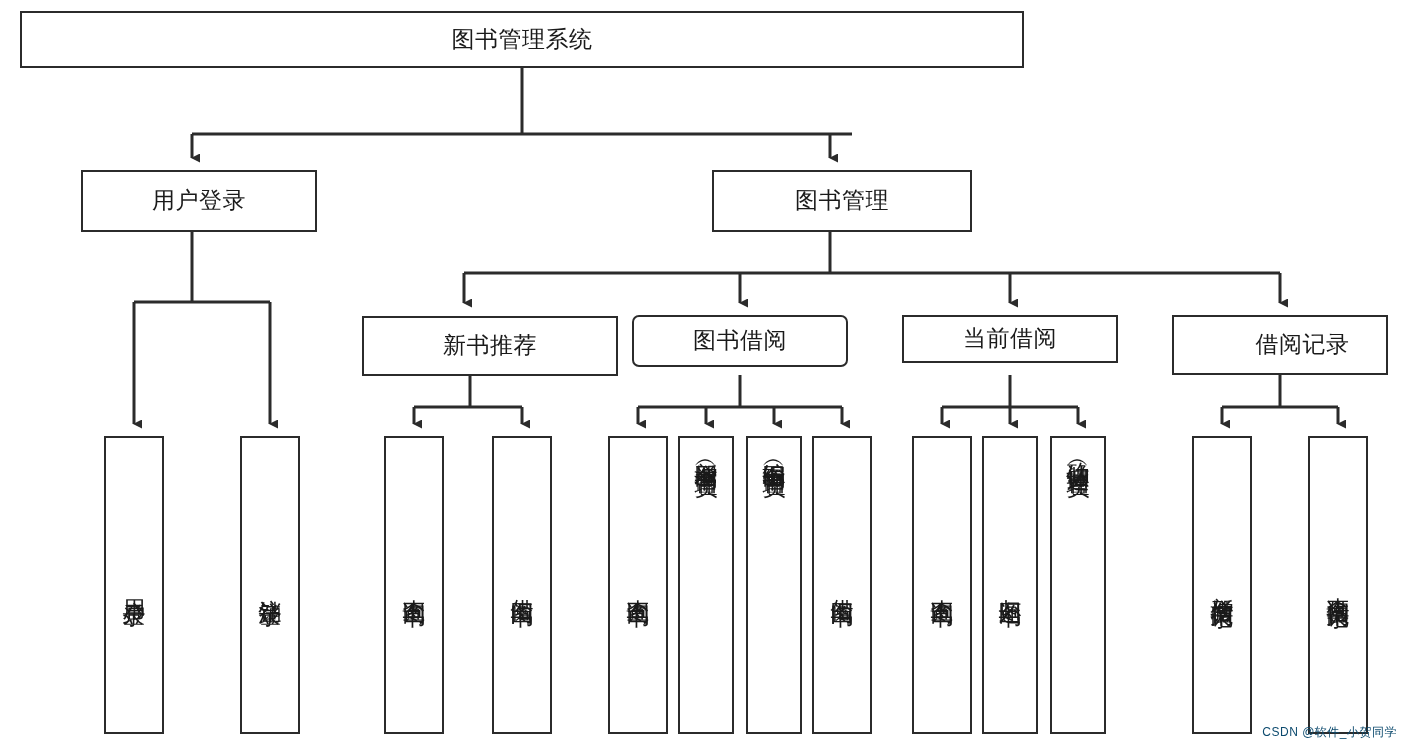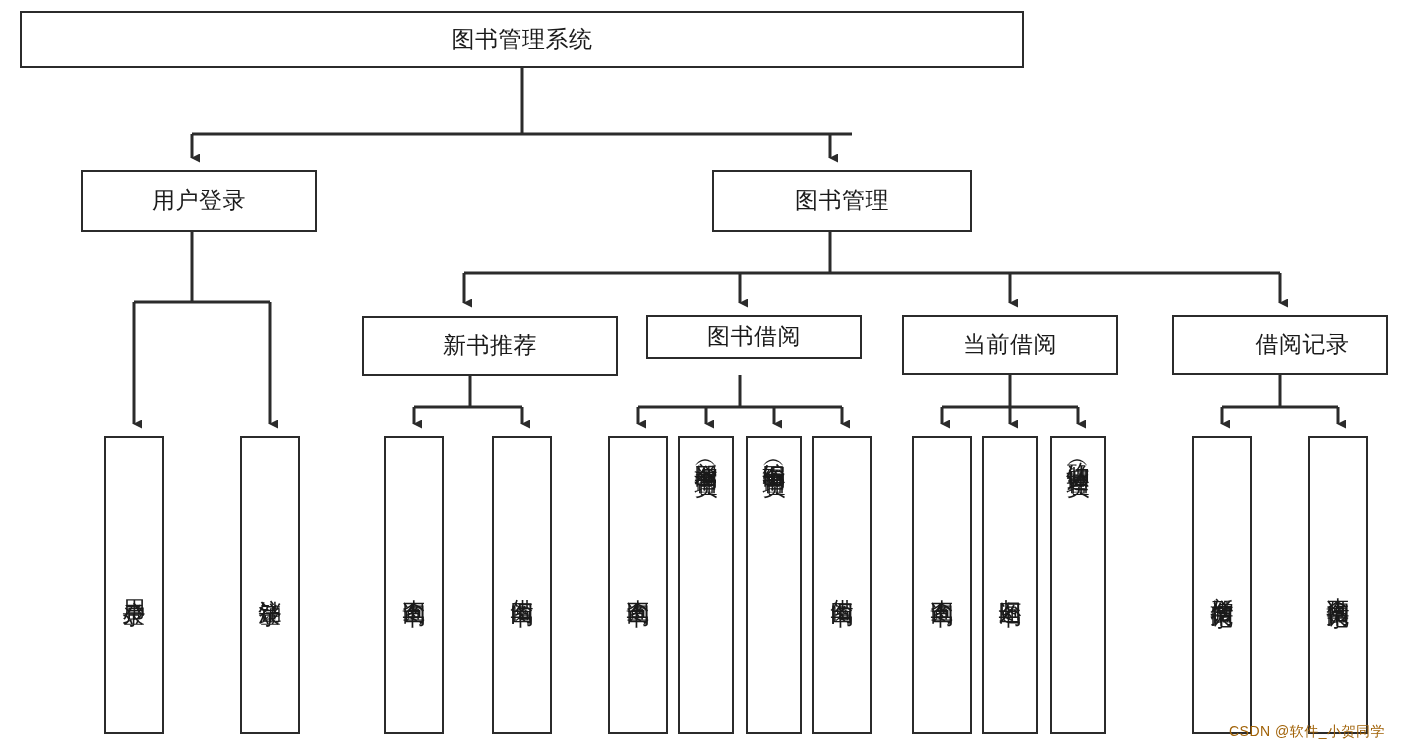--- a/index.html
+++ b/index.html
@@ -54,24 +54,24 @@
     align-items: flex-start;
     justify-content: center;
     padding-top: 6px;
   }
   .leaf-box.centered {
     align-items: center;
     padding-top: 0;
   }
   .watermark {
     position: absolute;
-    right: 20px;
+    right: 8px;
     bottom: 6px;
-    font-size: 14px;
-    color: #a16207;
+    font-size: 12px;
+    color: #0c4a6e;
     white-space: nowrap;
     letter-spacing: 0.5px;
   }
 </style>
 </head>
 <body>
 
 <div id="diagram-root">
 
   <svg class="diagram-canvas" viewBox="0 0 1405 747">
@@ -137,25 +137,25 @@
   </div>
 
   <div class="node-box" style="left:712px; top:170px; width:260px; height:62px;">
     <span class="node-label-h">图书管理</span>
   </div>
 
   <div class="node-box" style="left:362px; top:316px; width:256px; height:60px;">
     <span class="node-label-h">新书推荐</span>
   </div>
 
-  <div class="node-box" style="left:646px; top:315px; width:216px; height:44px;">
+  <div class="node-box" style="left:632px; top:315px; width:216px; height:52px;border-radius:7px;">
     <span class="node-label-h">图书借阅</span>
   </div>
 
-  <div class="node-box" style="left:902px; top:315px; width:216px; height:60px;">
+  <div class="node-box" style="left:902px; top:315px; width:216px; height:48px;">
     <span class="node-label-h">当前借阅</span>
   </div>
 
   <div class="node-box" style="left:1172px; top:315px; width:216px; height:60px;padding-left:45px;">
     <span class="node-label-h">借阅记录</span>
   </div>
 
   <div class="node-box leaf-box centered" style="left:104px; top:436px; width:60px; height:298px;">
     <span class="node-label-v">用户登录</span>
   </div>

